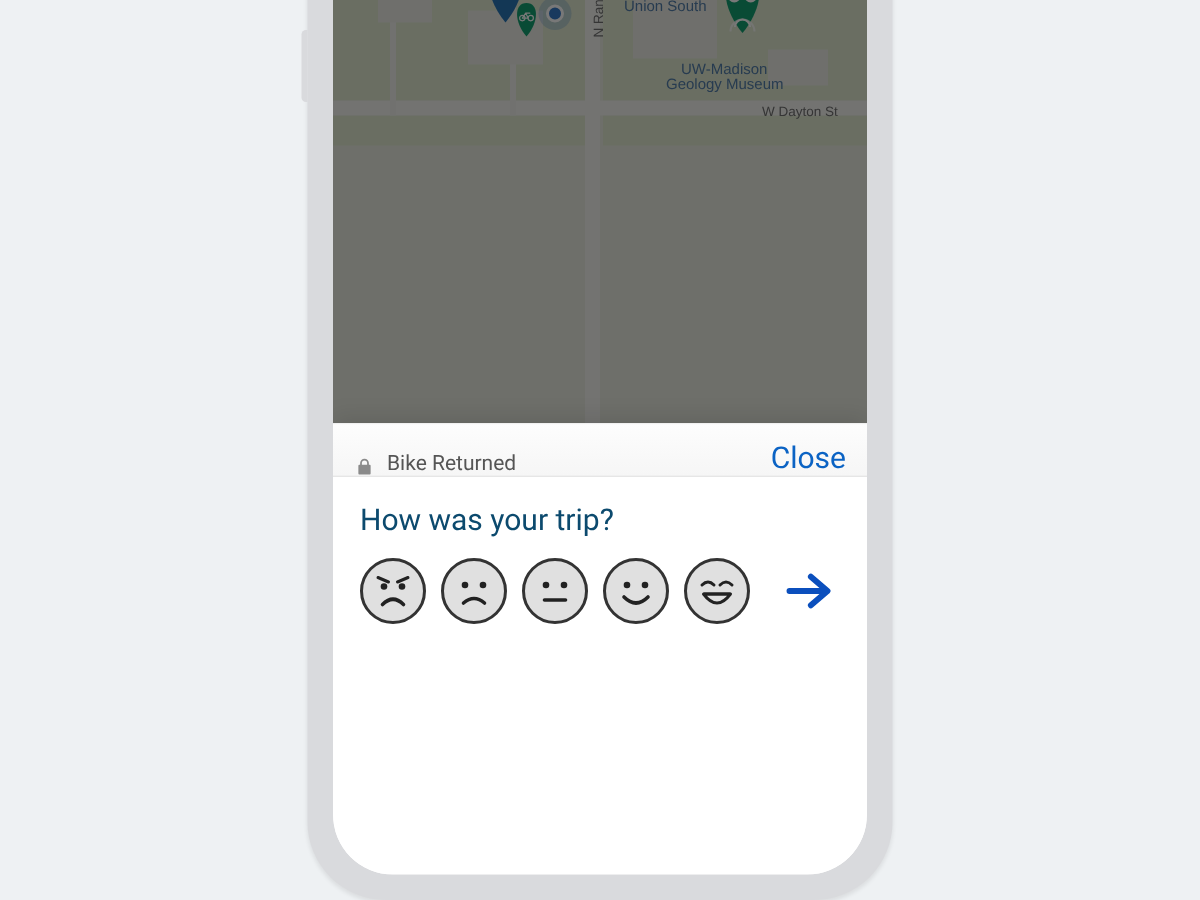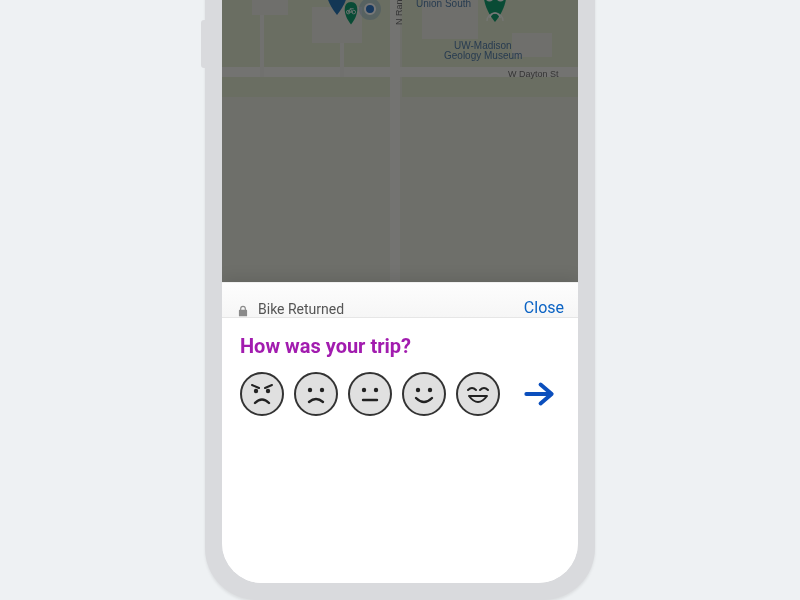--- a/index.html
+++ b/index.html
@@ -113,31 +113,31 @@
     color: #8a8a8a;
     flex: none;
   }
   .sheet-header .title {
     flex: 1;
     font-size: 14px;
     color: #555;
   }
   .sheet-header .close {
     color: #0b63c4;
-    font-size: 16px;
+    font-size: 20px;
     cursor: pointer;
   }
 
   .sheet-body {
     padding: 16px 18px 10px 18px;
   }
   .prompt {
     font-size: 20px;
-    font-weight: 700;
-    color: #a21caf;
+    font-weight: 400;
+    color: #0c4a6e;
     margin-bottom: 14px;
   }
 
   .rating-row {
     display: flex;
     align-items: center;
     gap: 10px;
   }
   .face {
     width: 40px;

